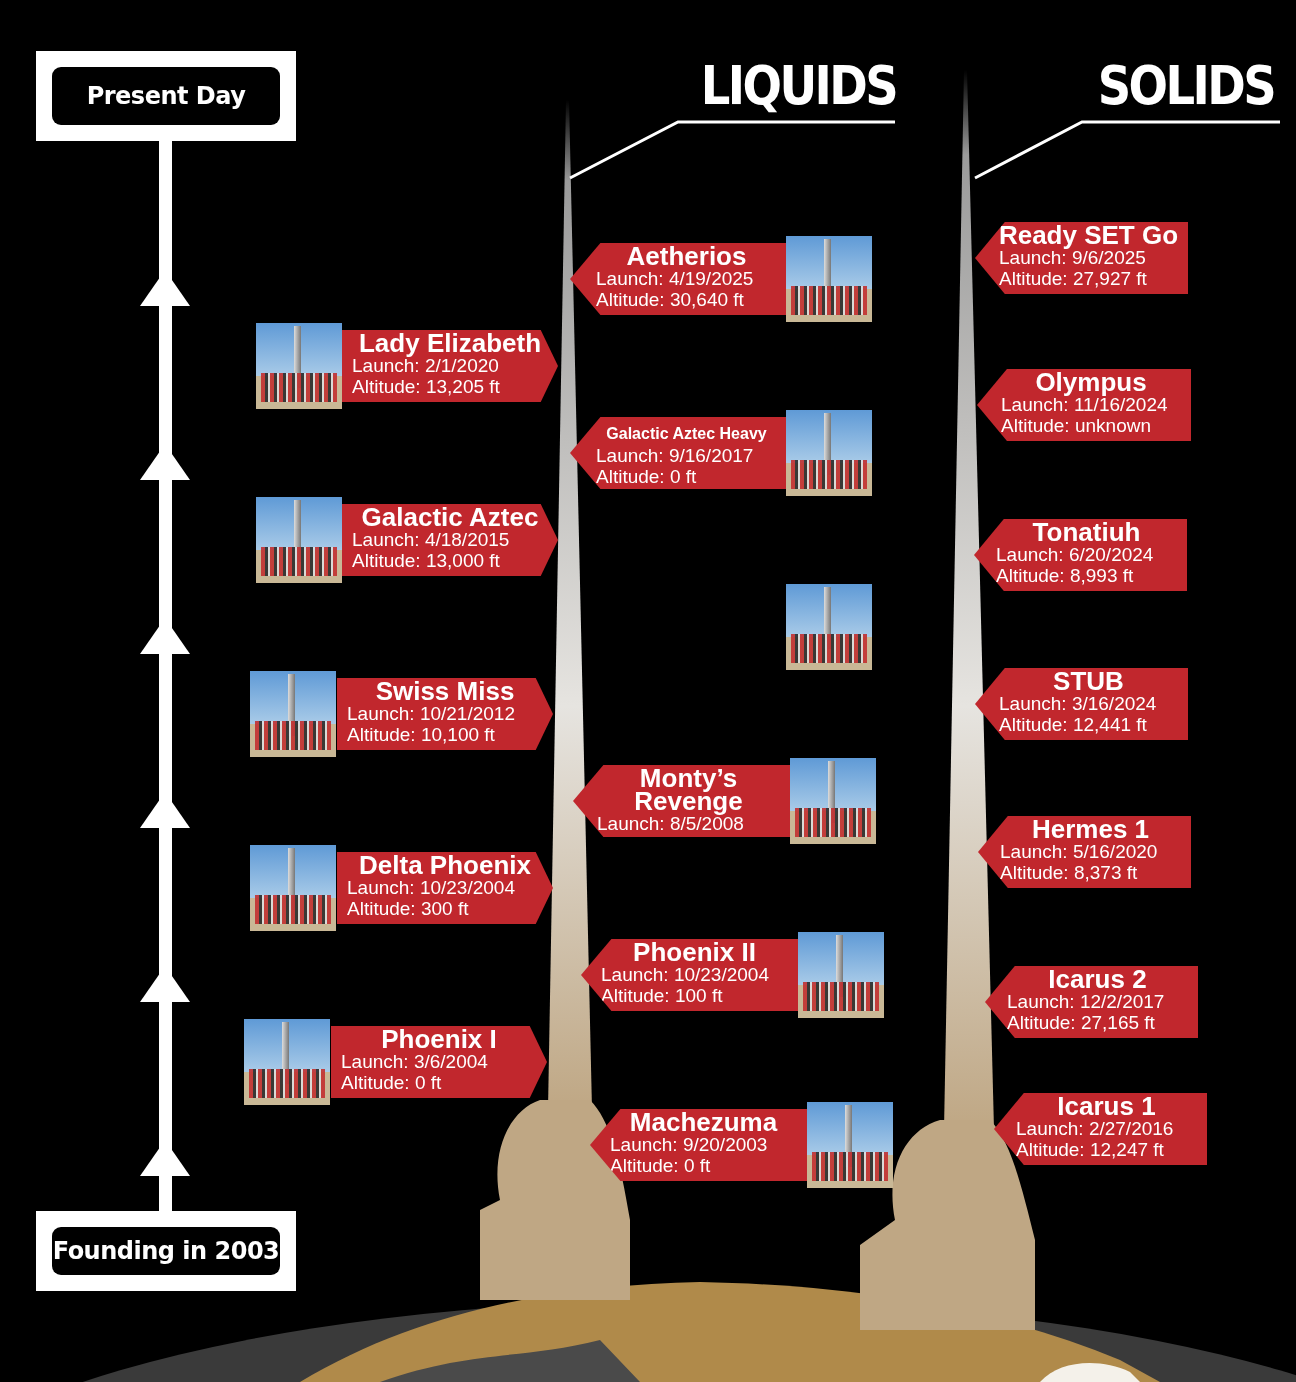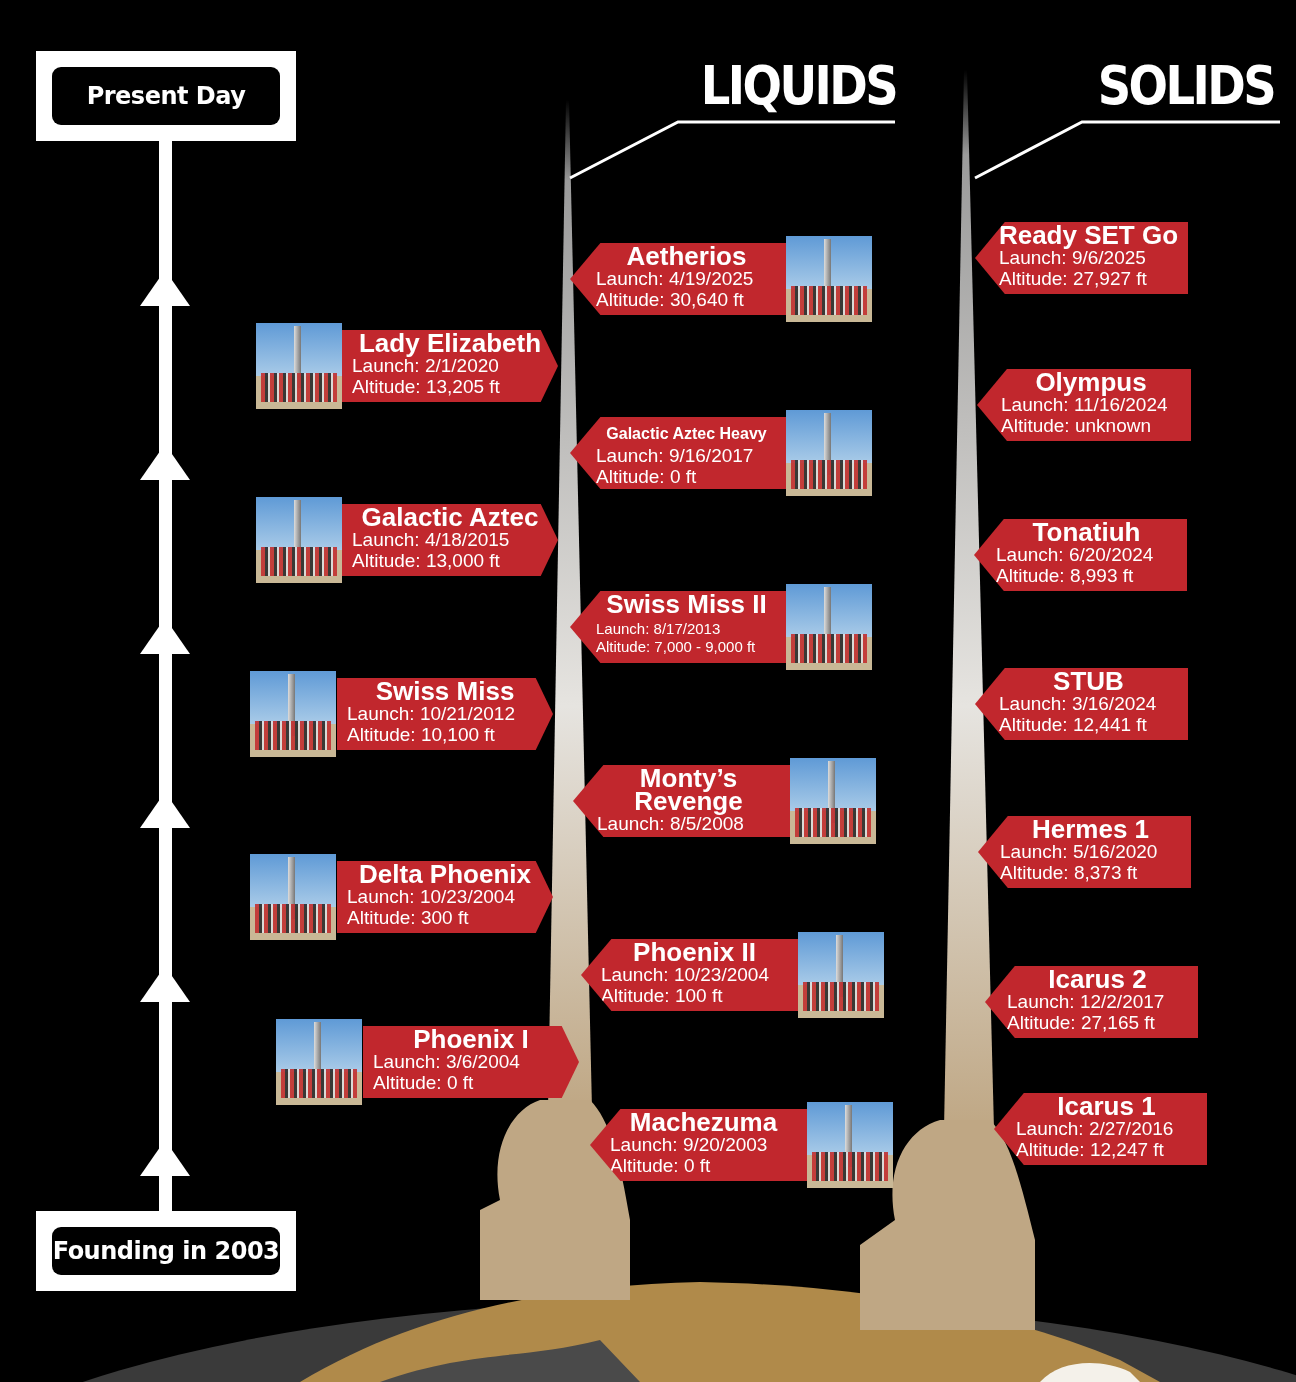--- a/index.html
+++ b/index.html
@@ -131,36 +131,36 @@
       <div class="crowd"></div>
     </div>
   <div class="flag right-pt" style="left:87px;width:216px;">
       <div class="txt">
     <span class="name">Swiss Miss</span>
     <span class="line">Launch: 10/21/2012</span>
     <span class="line">Altitude: 10,100 ft</span>
       </div>
     </div>
 </div>
-<div class="card" style="left:250px;top:852px;width:303px;margin-top:9px;">
+<div class="card" style="left:250px;top:852px;width:303px;">
   <div class="photo" style="left:0;top:-7px;">
       <div class="sky"></div>
       <div class="ground"></div>
       <div class="rocket"></div>
       <div class="crowd"></div>
     </div>
   <div class="flag right-pt" style="left:87px;width:216px;">
       <div class="txt">
     <span class="name">Delta Phoenix</span>
     <span class="line">Launch: 10/23/2004</span>
     <span class="line">Altitude: 300 ft</span>
       </div>
     </div>
 </div>
-<div class="card" style="left:244px;top:1026px;width:303px;margin-left:32px;">
+<div class="card" style="left:244px;top:1026px;width:303px;">
   <div class="photo" style="left:0;top:-7px;">
       <div class="sky"></div>
       <div class="ground"></div>
       <div class="rocket"></div>
       <div class="crowd"></div>
     </div>
   <div class="flag right-pt" style="left:87px;width:216px;">
       <div class="txt">
     <span class="name">Phoenix I</span>
     <span class="line">Launch: 3/6/2004</span>
@@ -193,27 +193,20 @@
       </div>
     </div>
   <div class="photo" style="left:216px;top:-7px;">
       <div class="sky"></div>
       <div class="ground"></div>
       <div class="rocket"></div>
       <div class="crowd"></div>
     </div>
 </div>
 <div class="card" style="left:570px;top:591px;width:303px;">
-  <div class="flag left-pt" style="left:0;width:217px;">
-      <div class="txt" style="left:16px">
-    <span class="name">Swiss Miss II</span>
-    <span class="line" style="font-size:15px;line-height:18px;padding-top:4px;">Launch: 8/17/2013</span>
-    <span class="line" style="font-size:15px;line-height:18px;">Altitude: 7,000 - 9,000 ft</span>
-      </div>
-    </div>
   <div class="photo" style="left:216px;top:-7px;">
       <div class="sky"></div>
       <div class="ground"></div>
       <div class="rocket"></div>
       <div class="crowd"></div>
     </div>
 </div>
 <div class="card" style="left:573px;top:765px;width:303px;">
   <div class="flag left-pt" style="left:0;width:217px;">
       <div class="txt" style="left:14px">

